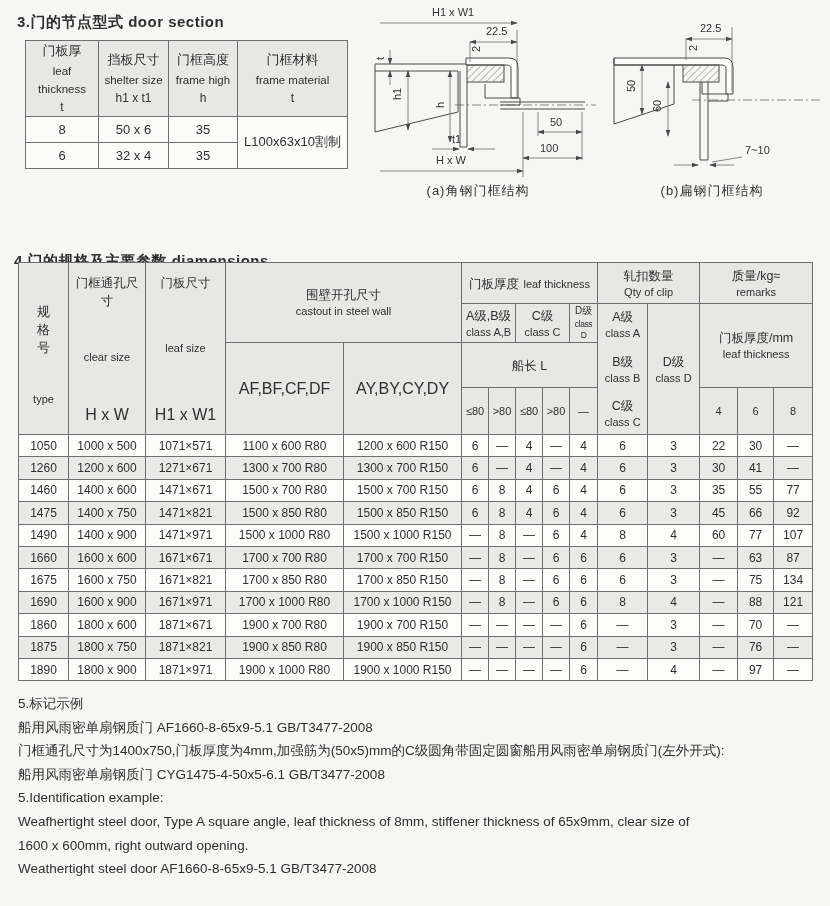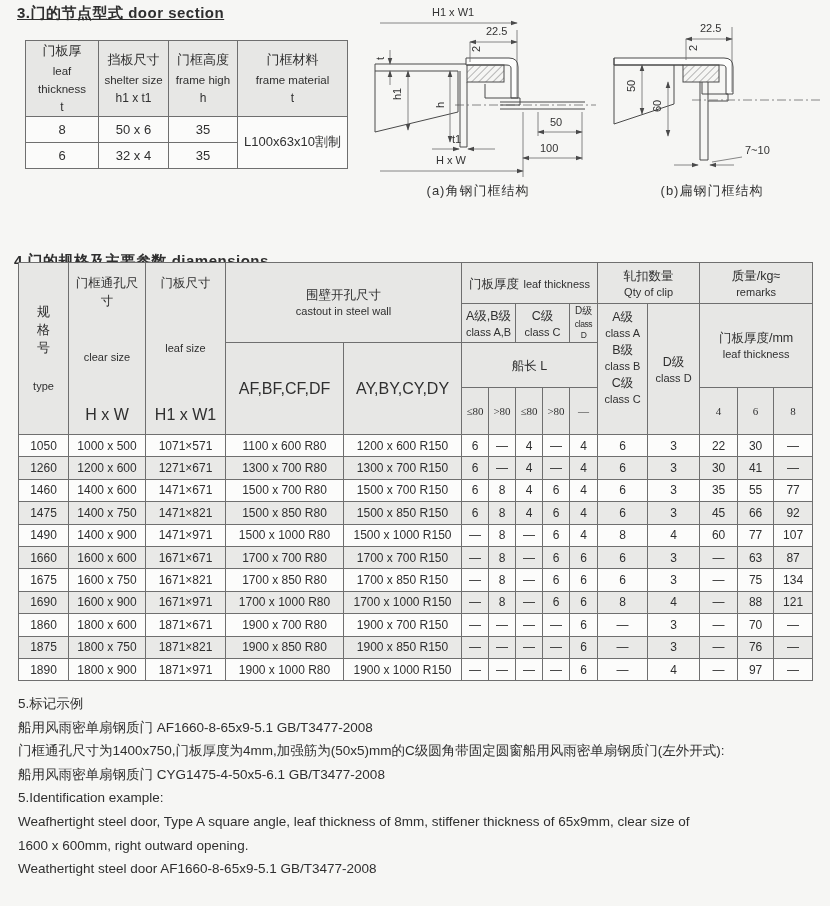--- a/index.html
+++ b/index.html
@@ -27,41 +27,41 @@
   .solid{fill:#fdfdfc;stroke:#4a4a4a;stroke-width:1;}
 
   
   .s4{left:18px;top:262px;width:794px;table-layout:fixed;}
   .s4 th,.s4 td{border:1px solid #6f6f6f;text-align:center;vertical-align:middle;
                 padding:0 1px;overflow:hidden;font-weight:normal;}
   .s4 thead th{background:#e7e7e5;}
   .s4 .hr1 th{height:40px;}
   .s4 .hr2 th{height:38px;}
   .s4 .hr3 th{height:44px;}
-  .s4 .hr4 th{height:46px;font-size:11px;font-family:Liberation Serif, serif;}
+  .s4 .hr4 th{height:46px;font-size:11px;}
   .s4 .zh{font-size:12.5px;line-height:1.45;display:block;}
   .s4 .en{font-size:11px;line-height:1.35;display:block;}
   .s4 .izh{font-size:12.5px;} .s4 .ien{font-size:11px;}
   .s4 .tiny .zh{font-size:10px;} .s4 .tiny .en{font-size:8.5px;letter-spacing:-.4px;}
   .vstack{display:flex;flex-direction:column;align-items:center;gap:22px;}
-  .vert{width:15px;margin:0 auto;font-size:13px;line-height:1.4;word-break:break-all;}
+  .vert{width:15px;margin:13px auto;font-size:13px;line-height:1.4;word-break:break-all;}
   .stack3{display:flex;flex-direction:column;justify-content:space-between;height:150px;padding:6px 0;}
-  .clipstack{display:flex;flex-direction:column;justify-content:flex-start;height:122px;padding:2px 0;}
+  .clipstack{display:flex;flex-direction:column;justify-content:space-between;height:122px;padding:2px 0;}
   .sub{font-size:16px;}
   .s4 tbody td{height:21.4px;font-size:12px;background:#fcfcfb;}
   .s4 tbody tr:nth-child(even) td{background:#e9e9e7;}
 
   
   .notes{left:18px;top:692px;width:800px;}
   .note-line{font-size:13.5px;line-height:23.6px;white-space:nowrap;}
 </style>
 </head>
 <body>
 
-<div class="abs sec-title" style="left:17px;top:4px;text-decoration:underline;">3.门的节点型式  door  section</div>
+<div class="abs sec-title" style="left:17px;top:13px;">3.门的节点型式  door  section</div>
 
 <table class="abs s3">
   <colgroup>
       <col style="width:73px">
       <col style="width:70px">
       <col style="width:69px">
       <col style="width:110px">
     </colgroup>
   <thead>
     <tr>

